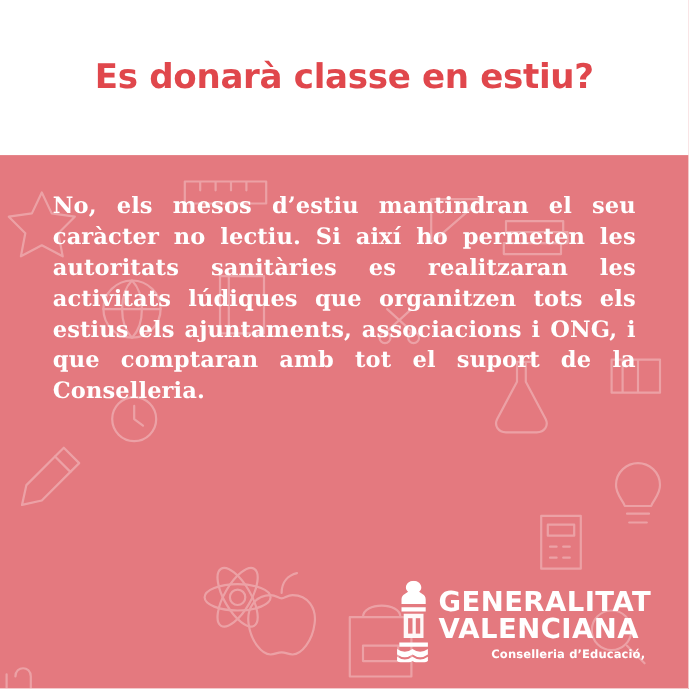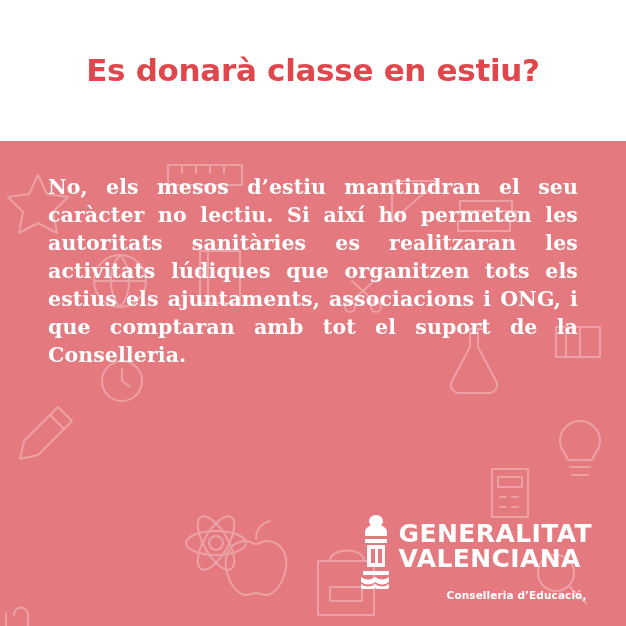--- a/index.html
+++ b/index.html
@@ -112,21 +112,21 @@
   }
   .logo-sub1, .logo-sub2 {
     font-family: "DejaVu Sans", sans-serif;
     font-weight: bold;
     color: #ffffff;
     font-size: 10.5px;
     line-height: 1.25;
     letter-spacing: 0.1px;
   }
   .logo-sub1 {
-    margin-top: 17px;
+    margin-top: 4px;
     padding-left: 48px;
   }
 </style>
 </head>
 <body>
 
 <div class="card">
 
   <div class="header">
     <div class="header-title">Es donarà classe en estiu?</div>

